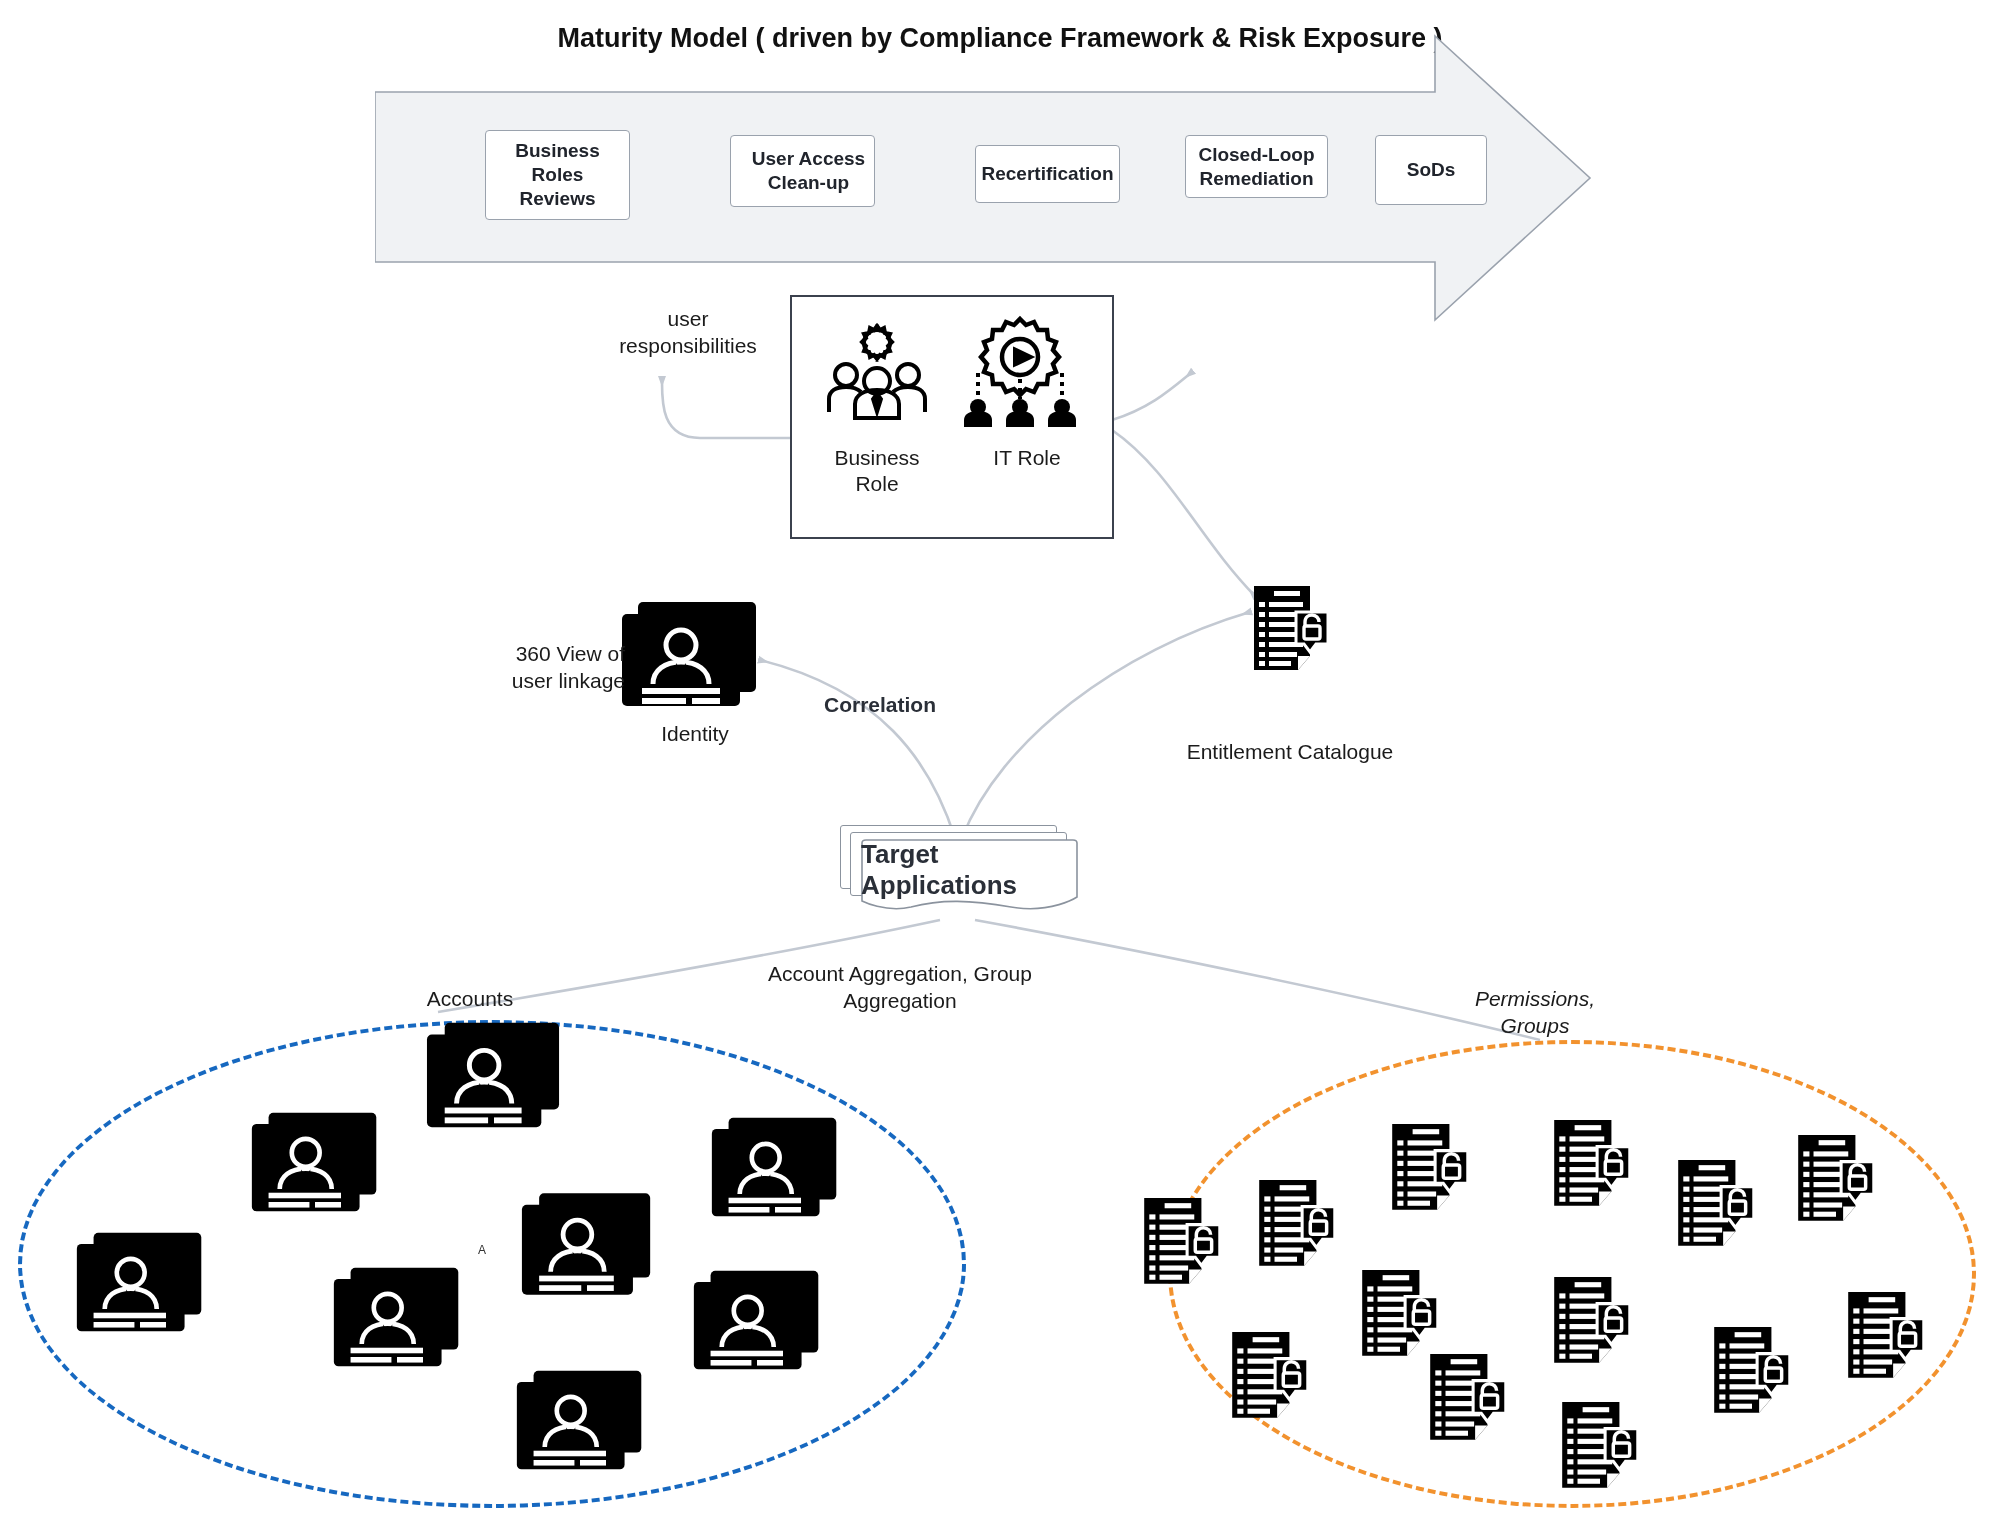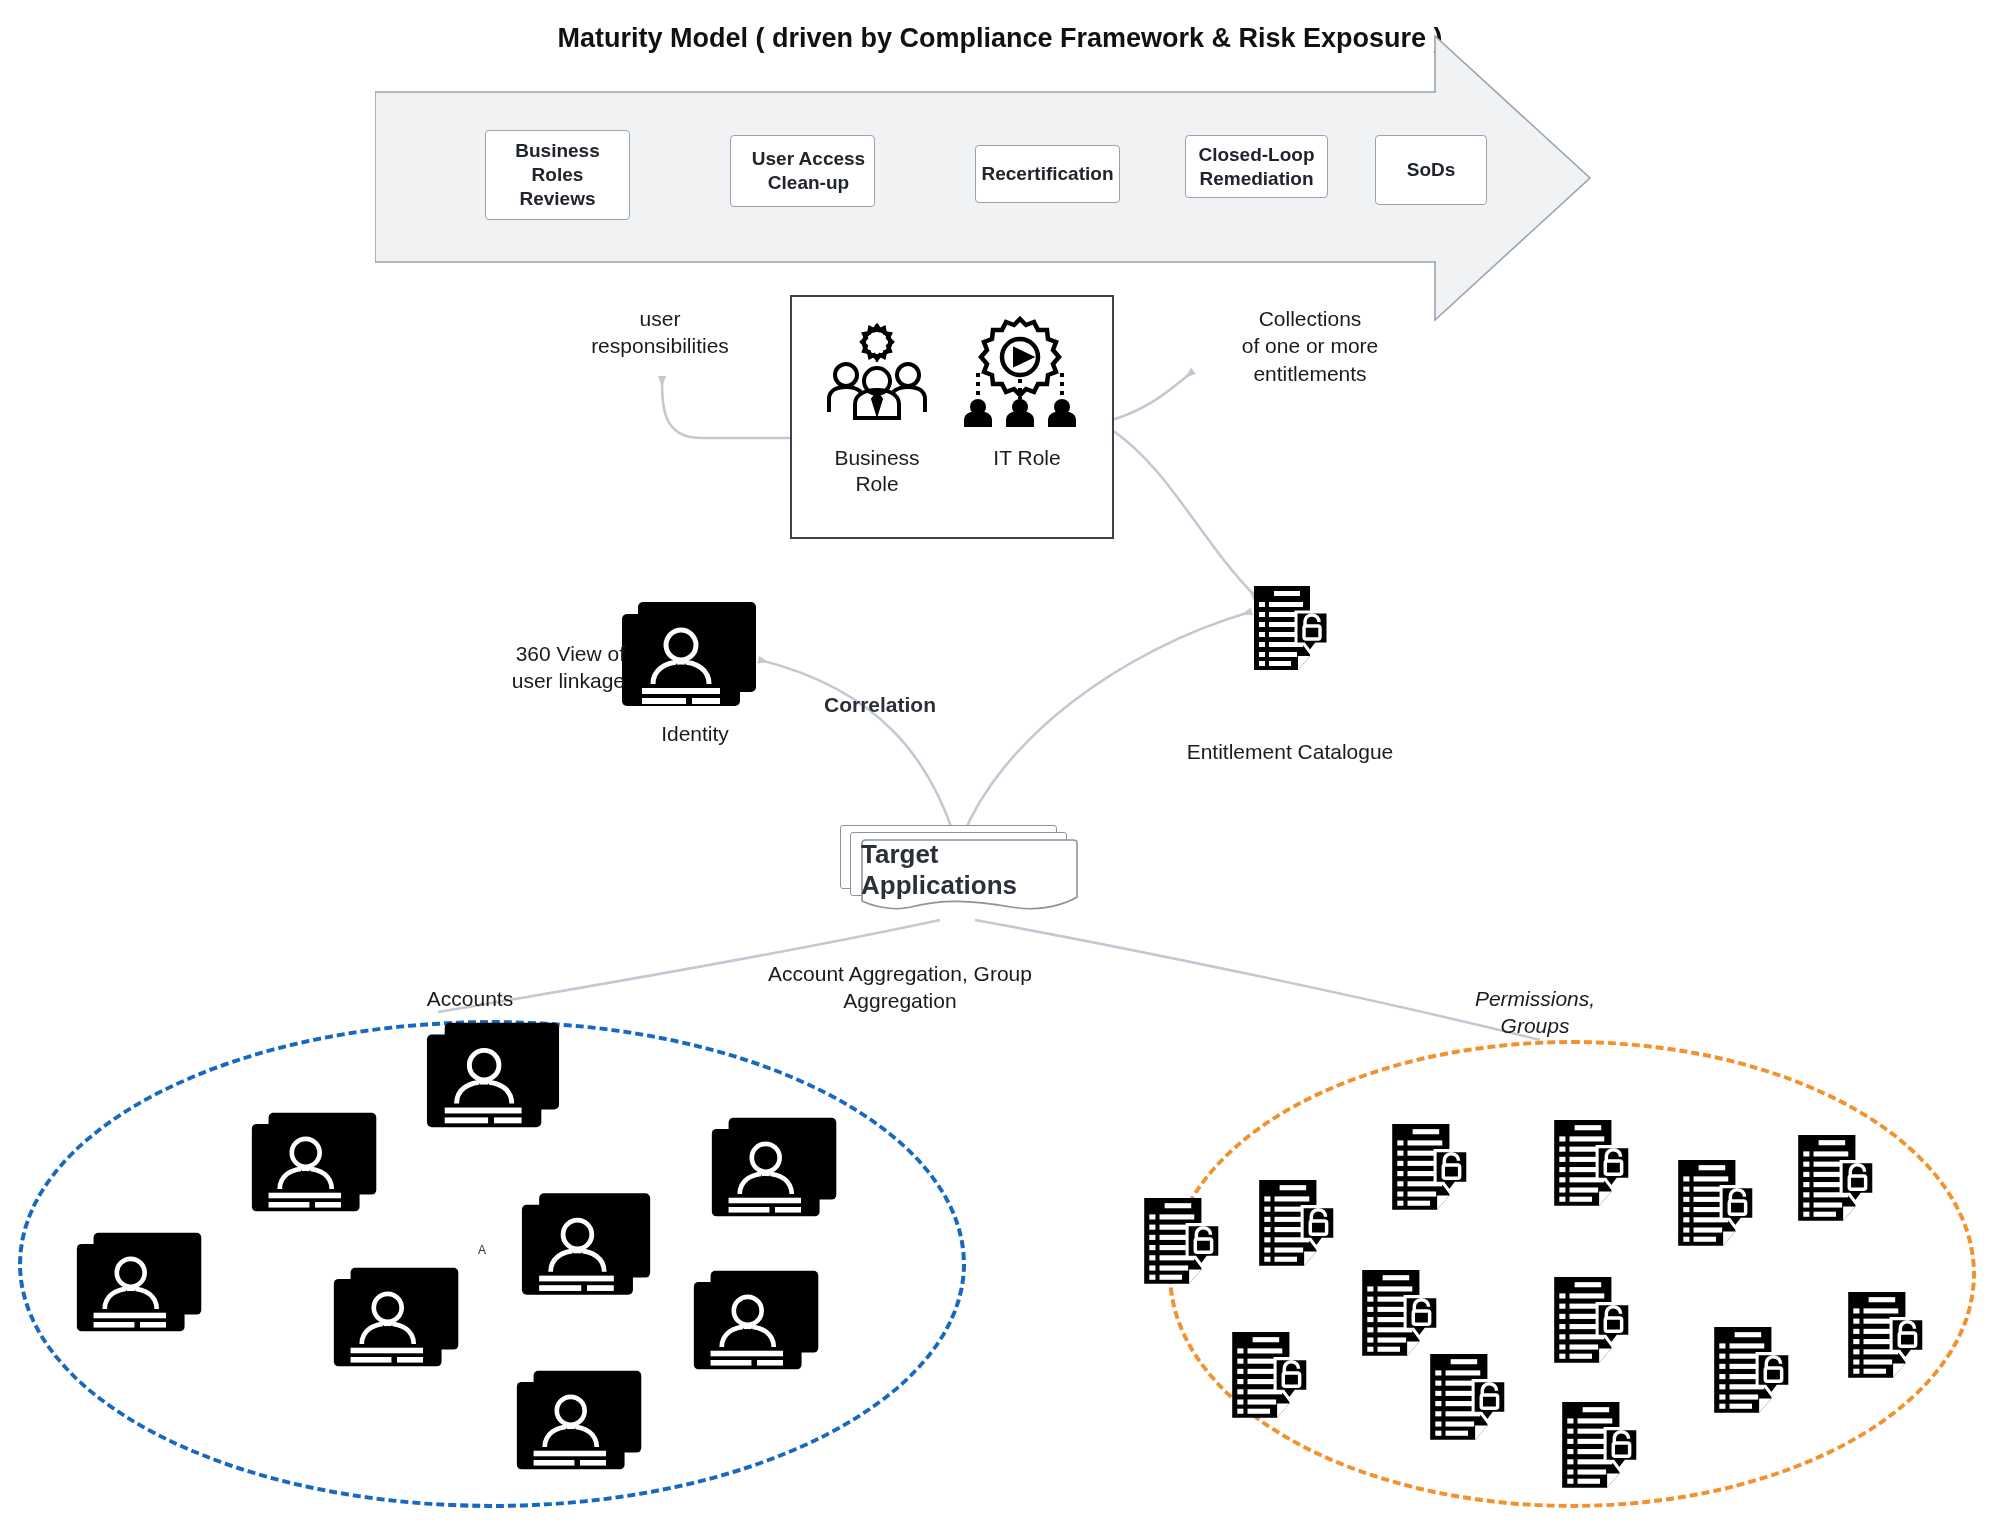--- a/index.html
+++ b/index.html
@@ -146,30 +146,25 @@
         <path d="M88,112 L88,105 C88,99 94,96 102,96 C110,96 116,99 116,105 L116,112 Z"></path>
       </g>
     </svg>
     <div class="rolecap" style="left:10px;top:148px;width:150px;">
       <span>Business</span><br>
       <span>Role</span>
     </div>
     <div class="rolecap" style="left:160px;top:148px;width:150px;">IT Role</div>
   </div>
 
-  <div class="cap" style="left:560px;top:305px;width:200px;">
+  <div class="cap" style="left:588px;top:305px;width:200px;">
     <span>user</span><br>
     <span>responsibilities</span>
   </div>
 
-  <div class="cap" style="left:1195px;top:305px;width:230px;">
-    <span>Collections</span><br>
-    <span>of one or more</span><br>
-    <span>entitlements</span>
-  </div>
 
   <svg class="ico" style="left:620px;top:600px;" width="140" height="110" viewBox="0 0 140 110">
     <rect x="18" y="2" width="118" height="90" rx="5" fill="#000"></rect>
     <rect x="2" y="14" width="118" height="92" rx="5" fill="#000"></rect>
     <g fill="none" stroke="#fff" stroke-width="5">
       <circle cx="61" cy="45" r="15"></circle>
       <path d="M33,84 C33,70 45,62 61,62 C77,62 89,70 89,84"></path>
     </g>
     <path d="M56,63 L61,70 L66,63 L64,84 L58,84 Z" fill="#000"></path>
     <rect x="22" y="88" width="78" height="6" fill="#fff"></rect>

